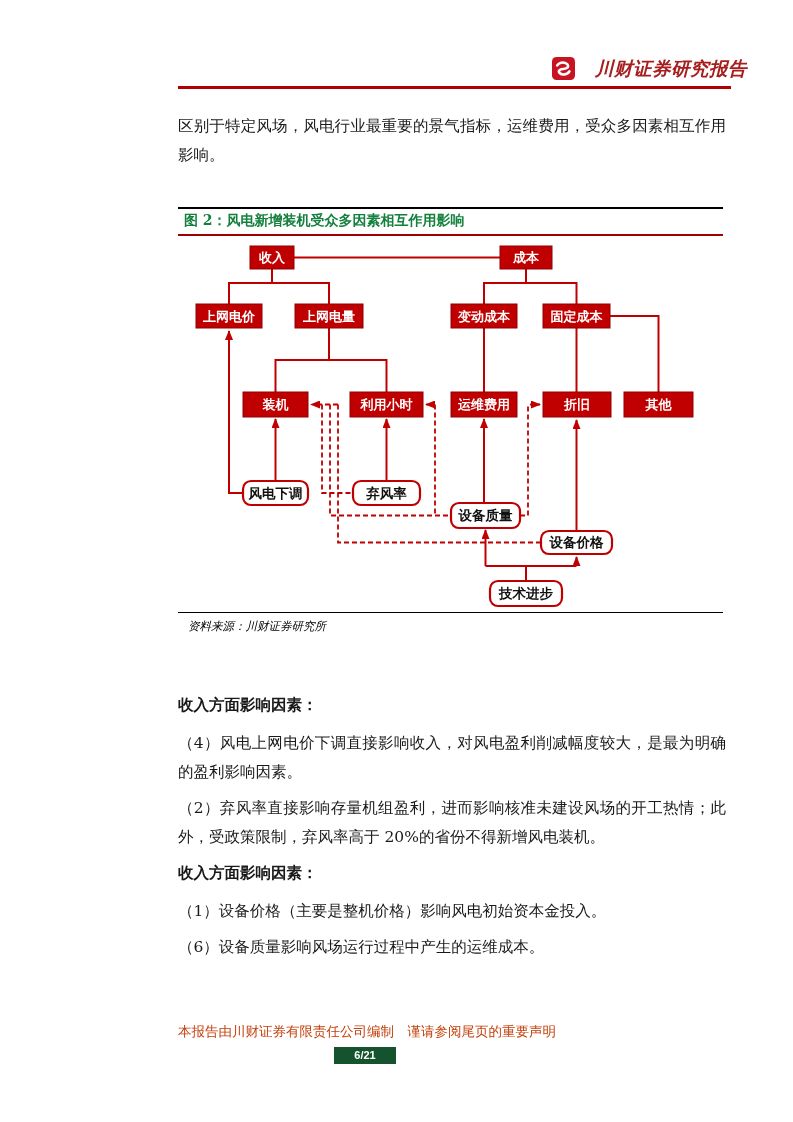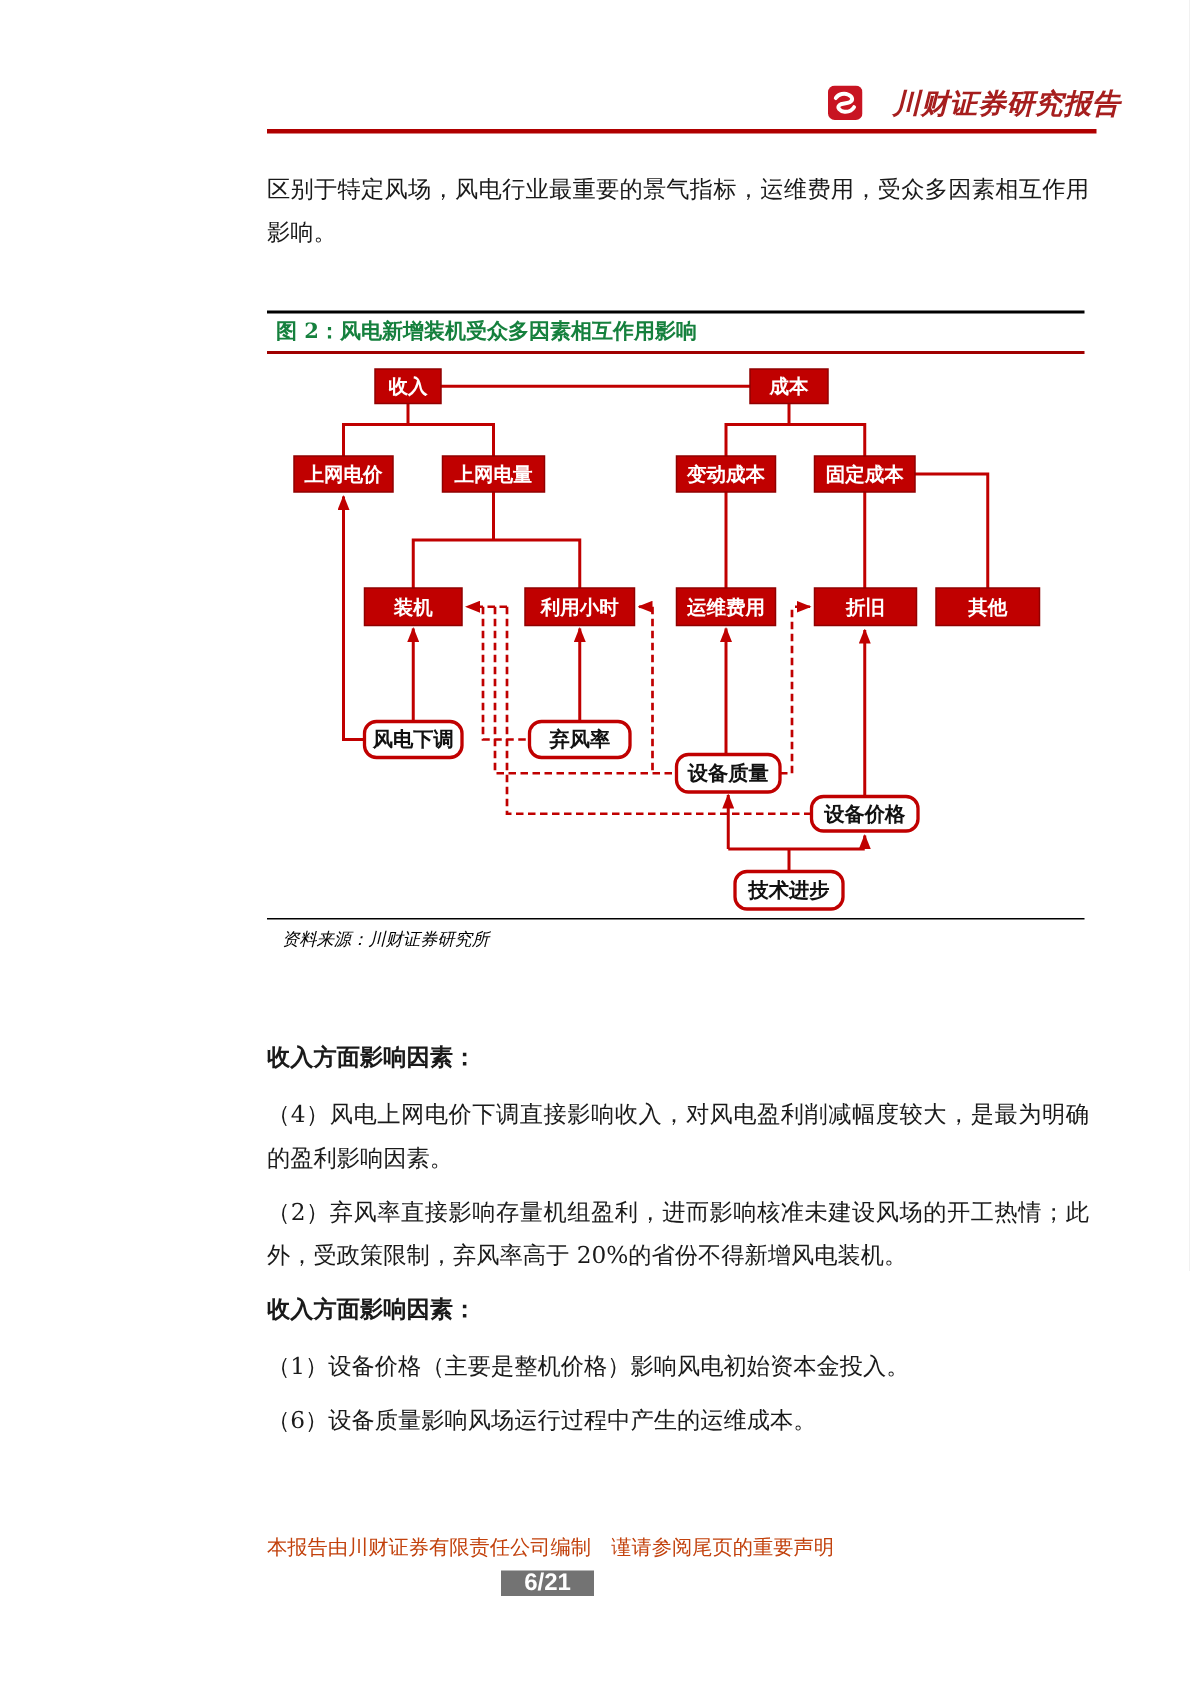--- a/index.html
+++ b/index.html
@@ -21,22 +21,22 @@
   .figure-source{border-top:1.5px solid #000;font-style:italic;font-size:11.5px;padding:6px 0 0 10px;color:#000;}
   
   .section{position:absolute;left:178px;width:548px;}
   .section-income{top:678px;margin-top:12px;}
   .section-cost{top:858px;}
   .section h3{font-size:15.5px;font-weight:bold;margin:0 0 10px 0;line-height:29px;}
   .section p{font-size:15.5px;margin:0 0 7px 0;line-height:29px;text-align:justify;}
   
   .footer-disclaimer{position:absolute;top:1023px;left:0;width:734px;text-align:center;color:#c2410c;font-size:13.5px;}
   .page-badge{
-    position:absolute;top:1047px;left:334px;width:62px;height:17px;background:#737373;color:#fff;
-    font-family:"Liberation Sans","DejaVu Sans",sans-serif;font-weight:bold;font-size:16px;
+    position:absolute;top:1047px;left:334px;width:62px;height:17px;background:#14532d;color:#fff;
+    font-family:"Liberation Sans","DejaVu Sans",sans-serif;font-weight:bold;font-size:11px;
     text-align:center;line-height:17px;
   }
   
   .node-label{font-family:"DejaVu Serif","Liberation Serif",serif;font-size:13px;font-weight:bold;}
   .node-label.on-red{fill:#ffffff;}
   .node-label.on-white{fill:#111111;font-size:13.5px;}
 </style>
 </head>
 <body>
 

